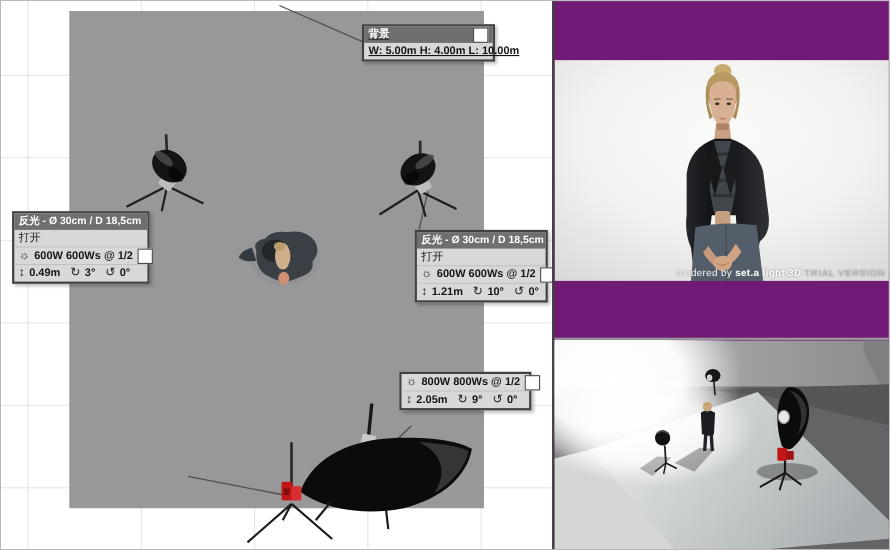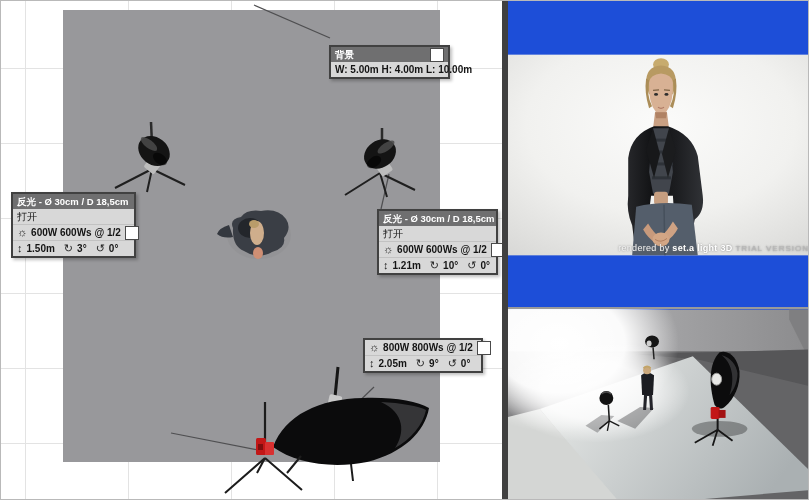--- a/index.html
+++ b/index.html
@@ -41,31 +41,31 @@
     border-top:1px solid #c2c2c2; white-space:nowrap;
   }
   .prow.first { border-top:none;text-align:center; }
   .bold { font-weight:bold; }
   .swatch {
     width:12px; height:12px; background:#fff; border:1px solid #4a4a4a;
     margin-left:auto; flex:0 0 auto;
   }
   .icon-glyph { font-size:11px; line-height:1; color:#222; flex:0 0 auto; }
   .gap { margin-left:5px; }
-  #panel-background    { left:328px; top:44px;  width:117px; }
+  #panel-background    { left:328px; top:21px;  width:117px;text-decoration:underline; }
   #panel-refl-left     { left:10px;  top:191px; width:121px; }
   #panel-refl-right    { left:376px; top:208px; width:117px; }
   #panel-umbrella      { left:362px; top:337px; width:116px; }
   #panel-camera        { left:63px;  top:406px; width:107px; }
   #panel-camera .prow  { height:16px; }
 
   
   #rightcol {
     position:absolute; left:501px; top:0; width:308px; height:500px;
-    background:#1d4ed8; border-left:6px solid #404040; box-sizing:border-box;
+    background:#701a75; border-left:2px solid #404040; box-sizing:border-box;
   }
   #render-panel {
     position:absolute; left:0; top:53px; width:306px; height:202px; overflow:hidden;
   }
   #watermark {
     position:absolute; right:5px; bottom:3px; font-size:9px;
     color:#f2f2f2; text-shadow:0 0 2px rgba(110,110,110,.9);
     letter-spacing:.3px; white-space:nowrap;
   }
   #watermark .brand { font-weight:bold; color:#ffffff; }
@@ -150,21 +150,21 @@
       <div class="prow first">
         <span>打开</span>
       </div>
       <div class="prow">
         <span class="icon-glyph">☼</span>
         <span class="bold">600W 600Ws @ 1/2</span>
         <span class="swatch"></span>
       </div>
       <div class="prow">
         <span class="icon-glyph">↕</span>
-        <span class="bold">1.50m</span>
+        <span class="bold">0.49m</span>
         <span class="icon-glyph gap">↻</span>
         <span class="bold">3°</span>
         <span class="icon-glyph gap">↺</span>
         <span class="bold">0°</span>
       </div>
     </div>
 
     <div class="panel" id="panel-refl-right">
       <div class="panel-title">反光 - Ø 30cm / D 18,5cm</div>
       <div class="prow first">

